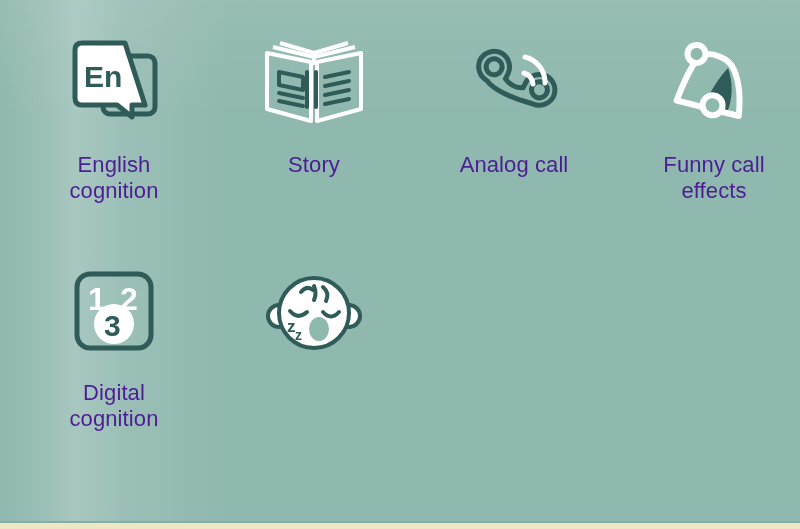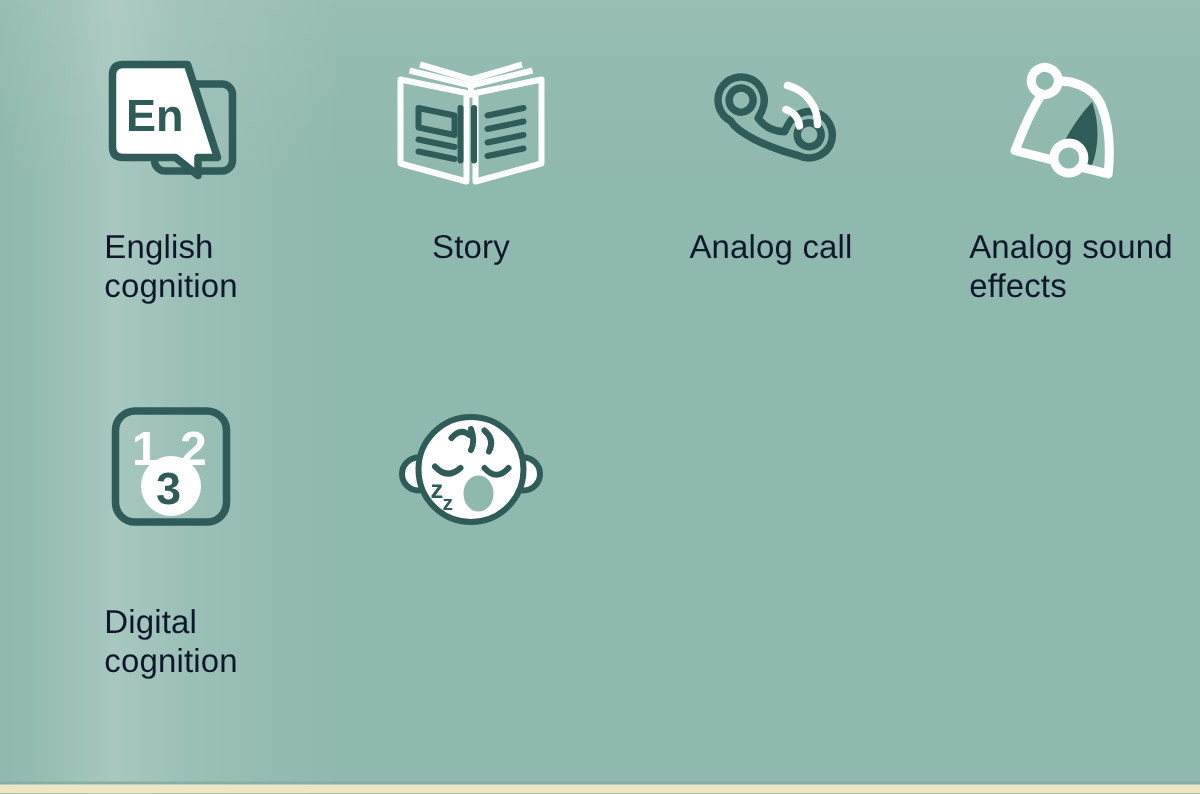--- a/index.html
+++ b/index.html
@@ -76,30 +76,30 @@
     justify-content: flex-start;
   }
   .icon-wrap {
     height: 110px;
     display: flex;
     align-items: center;
     justify-content: center;
   }
   .label {
     margin-top: 14px;
-    color: #0f172a;
+    color: #4c1d95;
     font-size: 22px;
     line-height: 26px;
-    text-align: left;
+    text-align: center;
     font-weight: 400;
     letter-spacing: 0.1px;
     white-space: pre-line;
   }
   .row2 .icon-wrap { height: 104px; }
-  .row2 .label { margin-top: 38px; }
+  .row2 .label { margin-top: 16px; }
 </style>
 </head>
 <body>
 
 <div class="canvas">
 
   <div class="sheen"></div>
   <div class="sheen2"></div>
 
   <div class="grid">
@@ -182,21 +182,21 @@
 
             <path d="M32 24 C44 18 60 20 68 30 C78 43 82 60 84 74
                      L20 74 C22 60 24 40 32 24 Z" fill="none" stroke="#ffffff" stroke-width="6" stroke-linejoin="round"></path>
 
             <circle cx="28" cy="24" r="9" fill="#8fb8ae" stroke="#ffffff" stroke-width="6"></circle>
 
             <circle cx="56" cy="70" r="10" fill="#8fb8ae" stroke="#ffffff" stroke-width="6"></circle>
           </g>
         </svg>
       </div>
-      <div class="label">Analog sound
+      <div class="label">Funny call
 effects</div>
     </div>
 
     <div class="cell row2">
       <div class="icon-wrap">
         <svg width="100" height="92" viewBox="0 0 100 92">
           <rect x="13" y="8" width="74" height="74" rx="13" ry="13" fill="none" stroke="#2f5b58" stroke-width="5"></rect>
           <text x="24" y="44" font-family="'Liberation Sans', sans-serif" font-size="32" font-weight="bold" fill="#ffffff">1</text>
           <text x="56" y="44" font-family="'Liberation Sans', sans-serif" font-size="32" font-weight="bold" fill="#ffffff">2</text>
           <circle cx="50" cy="58" r="20" fill="#ffffff"></circle>

